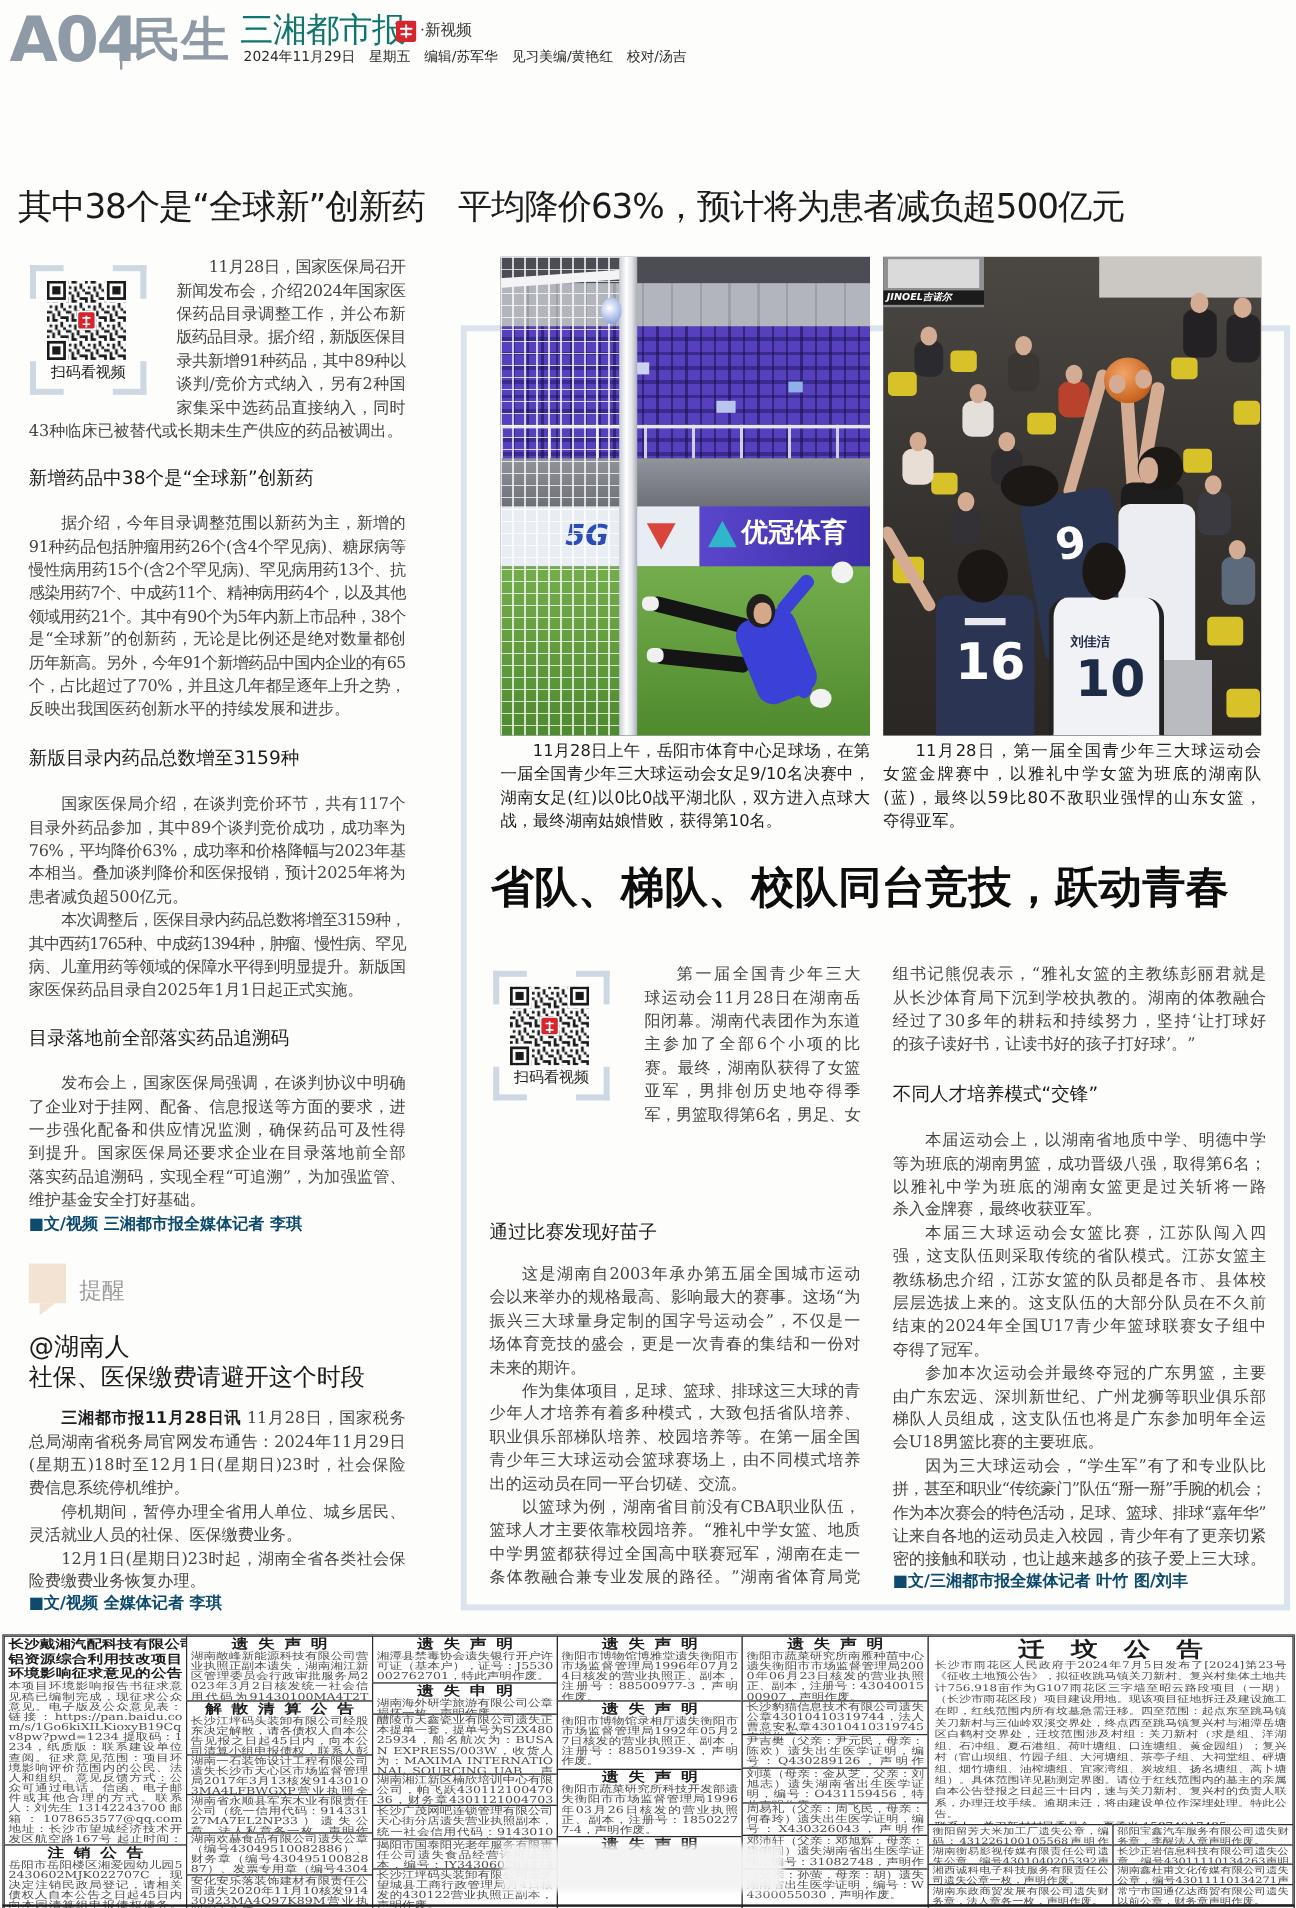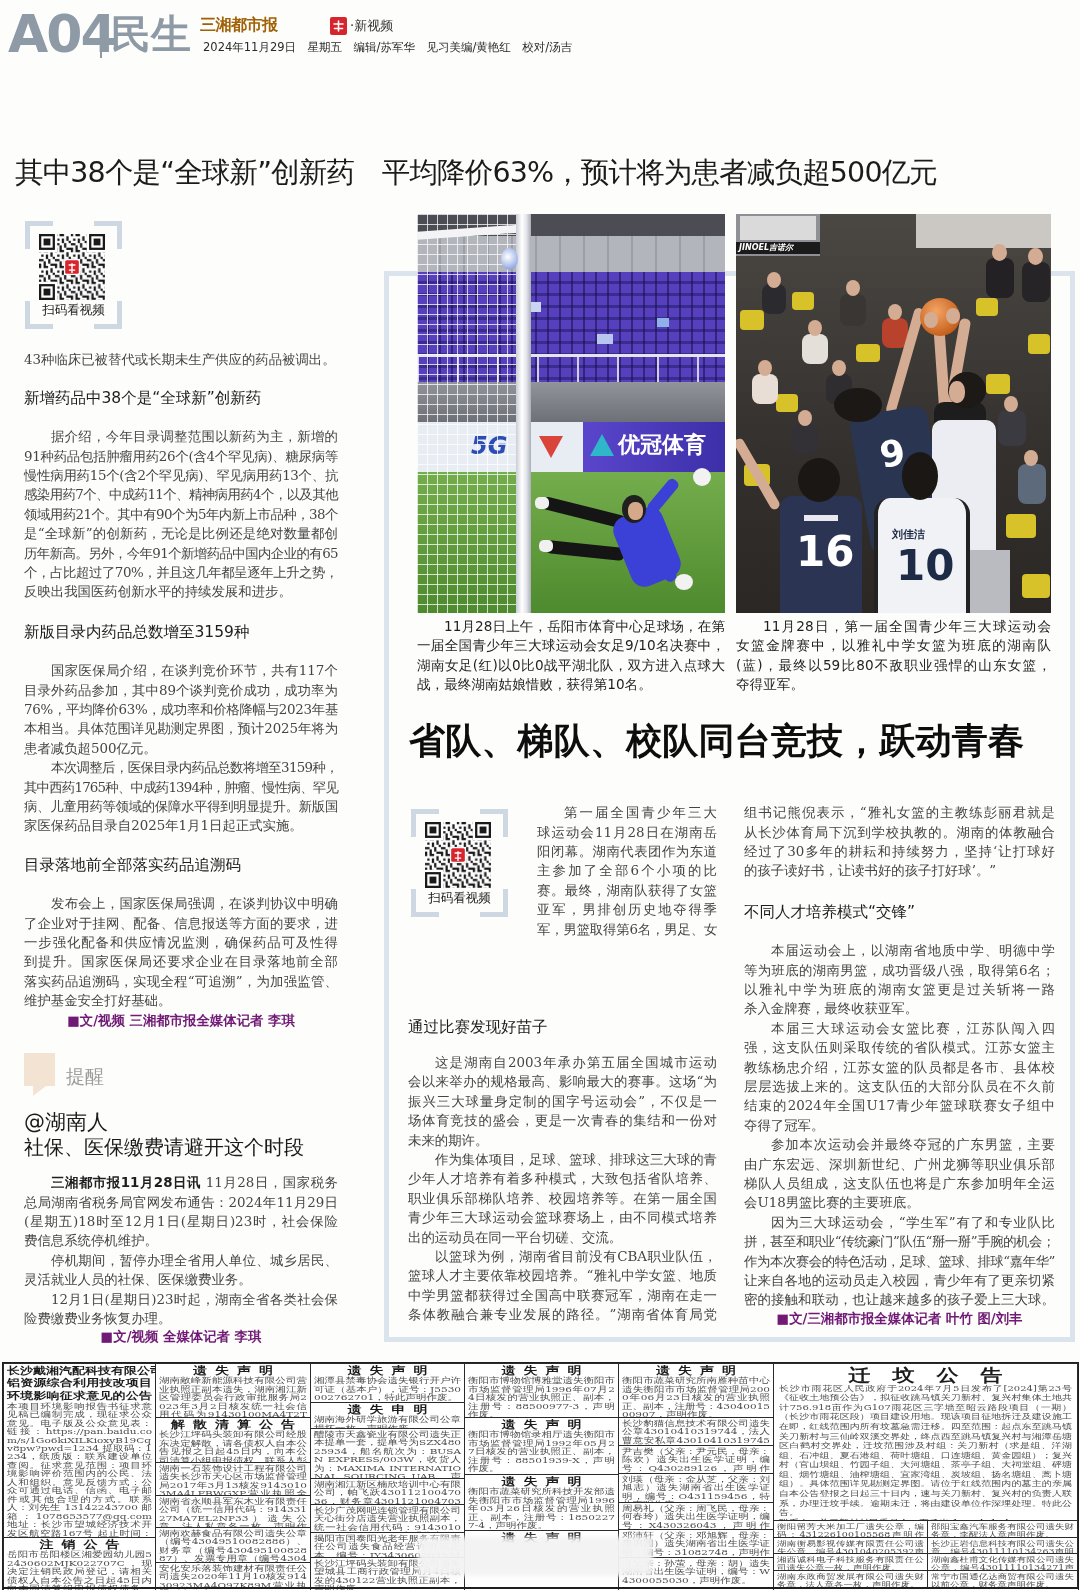--- a/index.html
+++ b/index.html
@@ -6,26 +6,26 @@
 html,body{margin:0;padding:0;background:#fff}
 .page{position:relative;width:1080px;height:1590px;overflow:hidden;background:#fdfdfc;font-family:"DejaVu Sans","Liberation Sans",sans-serif;color:#333}
 .a{position:absolute}
 .blk{position:absolute}
 .ln{display:block;width:100%;height:19.4px;line-height:19.4px;font-size:13.4px;white-space:nowrap;text-align:justify;text-align-last:justify;text-justify:inter-character;font-family:"DejaVu Serif","Liberation Serif",serif;color:#454545}
 .ln.ind{padding-left:27px}
 .ln.last{text-align-last:left}
 .ln b{color:#1e1e1e;font-family:"DejaVu Sans","Liberation Sans",sans-serif}
 .cap .ln{font-family:"DejaVu Sans","Liberation Sans",sans-serif;color:#1f1f1f;font-size:13.6px;height:19.6px;line-height:19.6px}
 .hd{position:absolute;font-size:15.5px;line-height:20px;color:#1c1c1c;white-space:nowrap}
-.by{position:absolute;font-size:13.4px;font-weight:bold;line-height:19.4px;color:#701a75;text-align:center;white-space:nowrap}
+.by{position:absolute;font-size:13.4px;font-weight:bold;line-height:19.4px;color:#0c4a6e;text-align:left;white-space:nowrap}
 
 .pgno{left:8px;top:8px;font-size:52px;line-height:52px;font-weight:bold;color:#8e9aa6;letter-spacing:-2px;white-space:nowrap}
 .hdiv{left:100px;top:15px;width:2px;height:43px;background:#8e9aa6}
 .sect{left:111px;top:11px;font-size:40px;line-height:46px;font-weight:bold;color:#8e9aa6;white-space:nowrap}
-.brand{left:200px;top:12px;font-size:16px;line-height:26px;font-weight:700;color:#a16207;letter-spacing:-0.5px;white-space:nowrap}
+.brand{left:200px;top:12px;font-size:28px;line-height:26px;font-weight:400;color:#0f766e;letter-spacing:-0.5px;white-space:nowrap}
 .badge{left:330px;top:17px;width:17px;height:18px}
 .vbrand{left:350px;top:17px;font-size:13px;line-height:18px;color:#333;font-family:"DejaVu Serif","Liberation Serif",serif;white-space:nowrap}
 .dateline{left:203px;top:40px;font-size:11.5px;line-height:15px;color:#2a2a2a;white-space:nowrap}
 .headline{left:17px;top:86px;width:934px;font-size:66px;line-height:72px;font-weight:900;color:#0b0b0b;white-space:nowrap;text-align:justify;text-align-last:justify}
 .subhead{left:15px;top:155px;width:922px;font-size:28.5px;line-height:36px;color:#1b1b1b;white-space:nowrap;text-align:justify;text-align-last:justify}
 
 .qrbox{position:absolute;width:97px;height:108px}
 .qrbox .c{position:absolute;width:28px;height:28px;border-color:#cdd8e3;border-style:solid;border-width:0}
 .c.tl{left:0;top:0;border-top-width:5px !important;border-left-width:5px !important}
 .c.tr{right:0;top:0;border-top-width:5px !important;border-right-width:5px !important}
@@ -116,20 +116,29 @@
     <div class="c tl"></div>
     <div class="c tr"></div>
     <div class="c bl"></div>
     <div class="c br"></div>
     <svg class="qr" viewBox="0 0 29 29">
         <use href="#qrsym" width="29" height="29"></use>
       </svg>
     <div class="qrl">扫码看视频</div>
   </div>
 
+  <div class="blk" style="left:147px;top:214.3px;width:191px">
+    <div class="ln ind" style="letter-spacing: -0.36px;">11月28日，国家医保局召开</div>
+    <div class="ln" style="letter-spacing: -0.31px;">新闻发布会，介绍2024年国家医</div>
+    <div class="ln">保药品目录调整工作，并公布新</div>
+    <div class="ln" style="letter-spacing: -0.73px;">版药品目录。据介绍，新版医保目</div>
+    <div class="ln" style="letter-spacing: -0.31px;">录共新增91种药品，其中89种以</div>
+    <div class="ln">谈判/竞价方式纳入，另有2种国</div>
+    <div class="ln">家集采中选药品直接纳入，同时</div>
+  </div>
   <div class="blk" style="left:24px;top:350.1px;width:314px">
     <div class="ln last">43种临床已被替代或长期未生产供应的药品被调出。</div>
   </div>
 
   <div class="hd" style="left:24px;top:388px">新增药品中38个是“全球新”创新药</div>
   <div class="blk" style="left:24px;top:427.3px;width:314px">
     <div class="ln ind">据介绍，今年目录调整范围以新药为主，新增的</div>
     <div class="ln" style="letter-spacing: -0.3px;">91种药品包括肿瘤用药26个(含4个罕见病)、糖尿病等</div>
     <div class="ln" style="letter-spacing: -0.3px;">慢性病用药15个(含2个罕见病)、罕见病用药13个、抗</div>
     <div class="ln" style="letter-spacing: -0.62px;">感染用药7个、中成药11个、精神病用药4个，以及其他</div>
@@ -138,21 +147,21 @@
     <div class="ln" style="letter-spacing: -0.62px;">历年新高。另外，今年91个新增药品中国内企业的有65</div>
     <div class="ln" style="letter-spacing: -0.44px;">个，占比超过了70%，并且这几年都呈逐年上升之势，</div>
     <div class="ln last">反映出我国医药创新水平的持续发展和进步。</div>
   </div>
 
   <div class="hd" style="left:24px;top:622px">新版目录内药品总数增至3159种</div>
   <div class="blk" style="left:24px;top:661.3px;width:314px">
     <div class="ln ind">国家医保局介绍，在谈判竞价环节，共有117个</div>
     <div class="ln">目录外药品参加，其中89个谈判竞价成功，成功率为</div>
     <div class="ln" style="letter-spacing: -0.3px;">76%，平均降价63%，成功率和价格降幅与2023年基</div>
-    <div class="ln" style="letter-spacing: -0.08px;">本相当。具体范围详见勘测定界图，预计2025年将为</div>
+    <div class="ln" style="letter-spacing: -0.08px;">本相当。叠加谈判降价和医保报销，预计2025年将为</div>
     <div class="ln last">患者减负超500亿元。</div>
     <div class="ln ind" style="letter-spacing: -0.67px;">本次调整后，医保目录内药品总数将增至3159种，</div>
     <div class="ln" style="letter-spacing: -0.82px;">其中西药1765种、中成药1394种，肿瘤、慢性病、罕见</div>
     <div class="ln" style="letter-spacing: -0.33px;">病、儿童用药等领域的保障水平得到明显提升。新版国</div>
     <div class="ln last">家医保药品目录自2025年1月1日起正式实施。</div>
   </div>
 
   <div class="hd" style="left:24px;top:855px">目录落地前全部落实药品追溯码</div>
   <div class="blk" style="left:24px;top:894.3px;width:314px">
     <div class="ln ind">发布会上，国家医保局强调，在谈判协议中明确</div>

